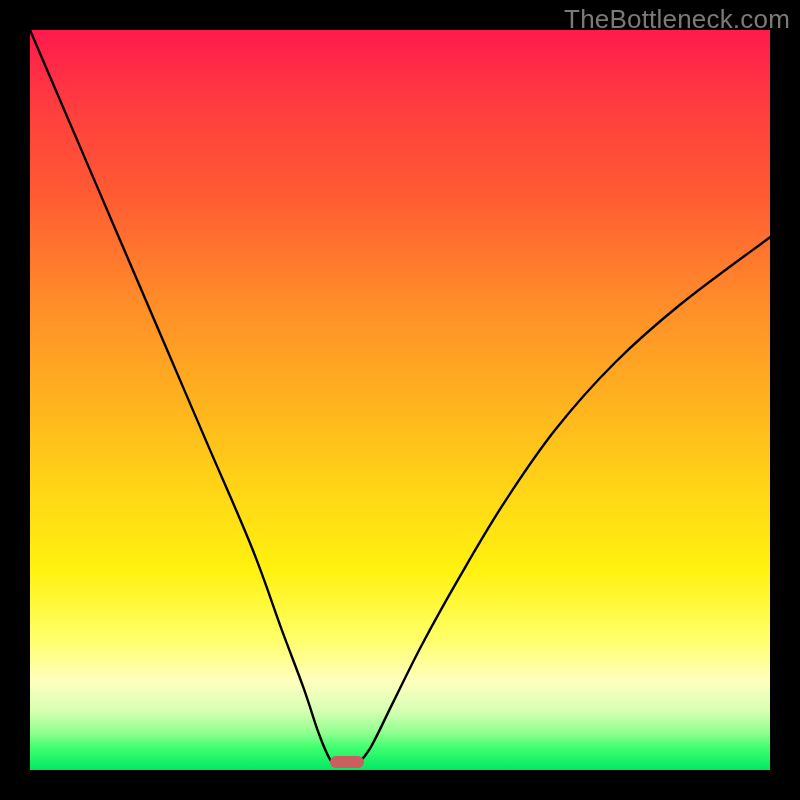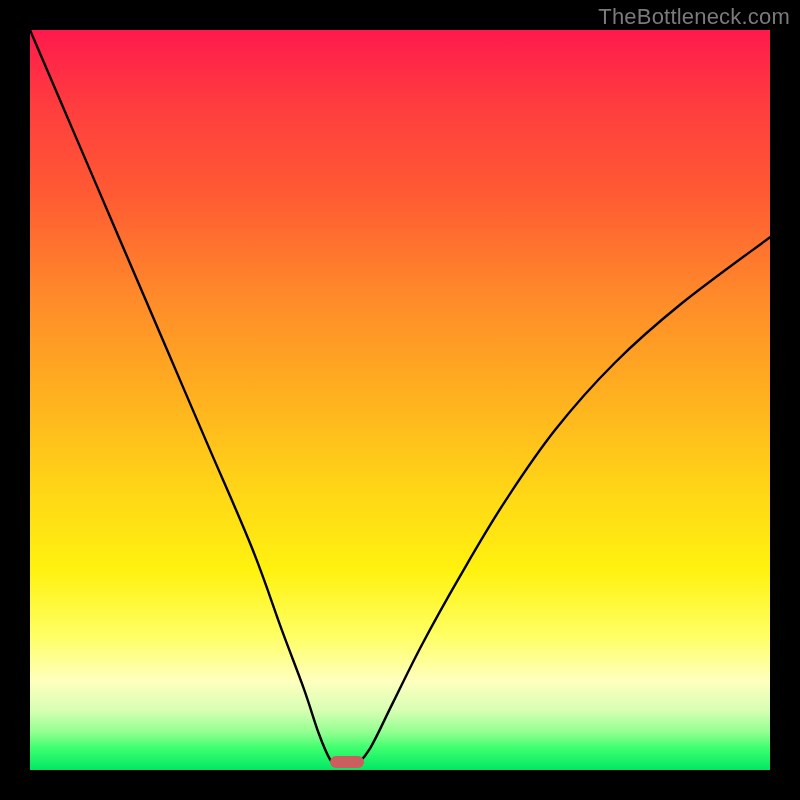--- a/index.html
+++ b/index.html
@@ -39,21 +39,21 @@
       #8fff8f 95%,
       #3fff6f 97%,
       #00e864 100%
     );
   }
   .watermark {
     position: absolute;
     top: 4px;
     right: 10px;
     color: #7a7a7a;
-    font-size: 22px;
+    font-size: 26px;
     letter-spacing: 0.2px;
     user-select: none;
   }
   svg.curve {
     position: absolute;
     left: 0;
     top: 0;
     width: 740px;
     height: 740px;
   }

